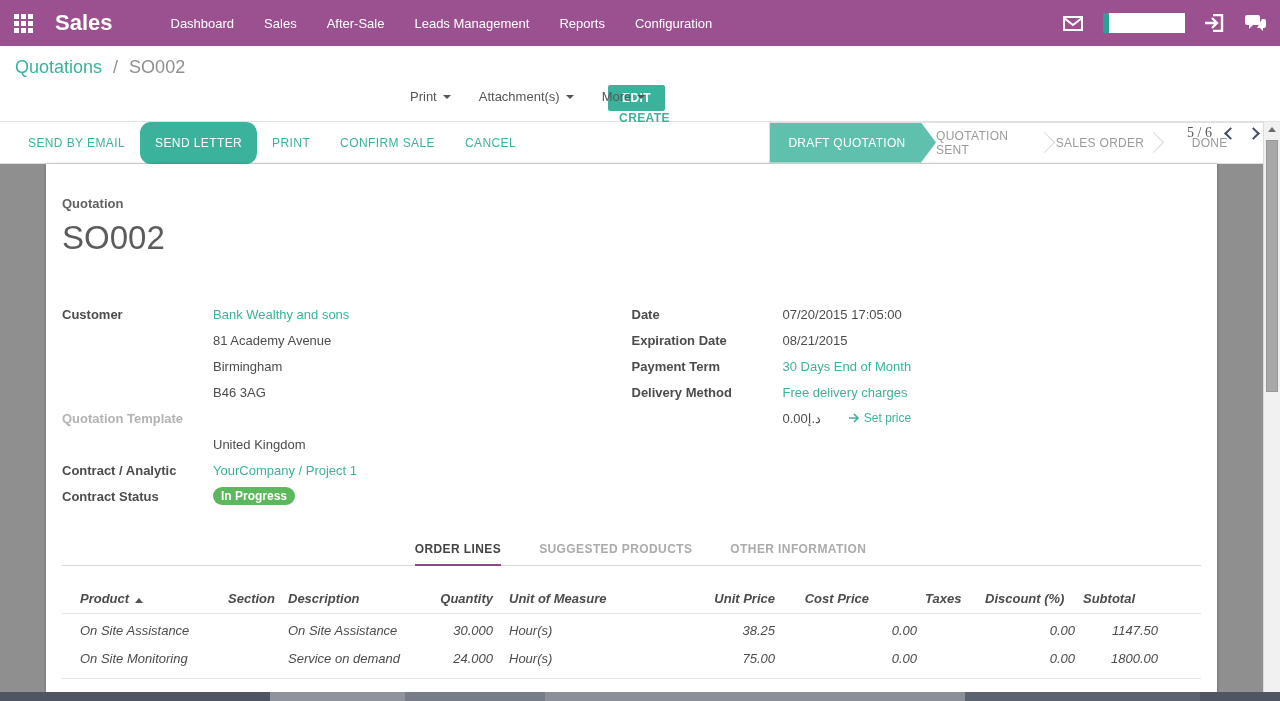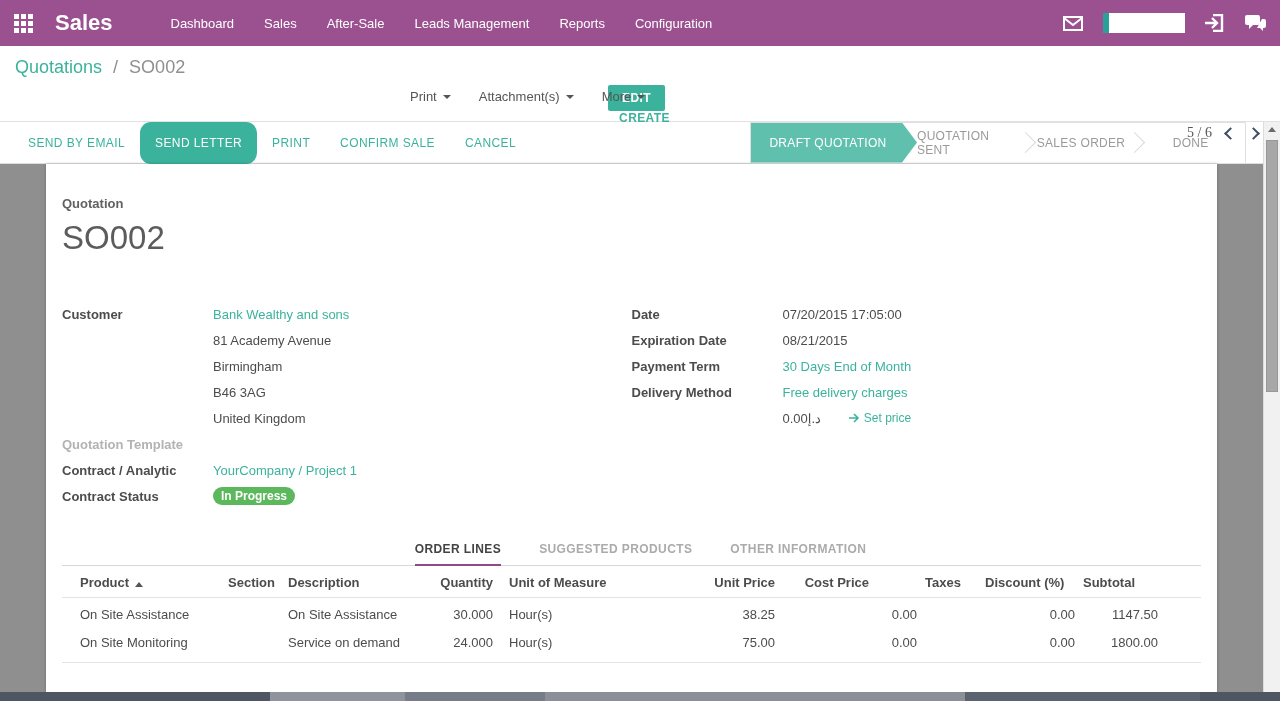--- a/index.html
+++ b/index.html
@@ -37,21 +37,21 @@
   .pager-value { font-size:14px; color:#555;font-family:Liberation Serif, serif; }
   .chev { width:9px; height:9px; border-top:2px solid #3f4d63; border-right:2px solid #3f4d63; display:inline-block; cursor:pointer; }
   .chev.left  { transform:rotate(-135deg); }
   .chev.right { transform:rotate(45deg); }
 
   
   .statusbar { height:42px; background:#fff; display:flex; align-items:center; justify-content:space-between; border-bottom:1px solid #dedede; }
   .sb-left { display:flex; align-items:stretch; height:42px; padding-left:13px; }
   .sb-btn { background:none; border:none; color:#3bb39c; font-family:inherit; font-size:12px; letter-spacing:.4px; padding:0 15px; cursor:pointer; }
   .sb-btn.primary { background:#3bb39c; color:#fff;border-radius:11px; }
-  .pipeline { display:flex; align-items:center; height:42px; border:1px solid #e0e0e0; background:#fff; margin-right:34px; width:496px; }
+  .pipeline { display:flex; align-items:center; height:42px; border:1px solid #e0e0e0; background:#fff; margin-right:15px; width:496px; }
   .step { font-size:12px; letter-spacing:.3px; color:#9a9a9a; display:flex; align-items:center; justify-content:center; height:100%; cursor:pointer; }
   .step.active { background:#5fc0ad; color:#fff; width:166px; clip-path:polygon(0 0, calc(100% - 15px) 0, 100% 50%, calc(100% - 15px) 100%, 0 100%); padding-right:12px; flex:none; }
   .step.plain { flex:1; }
   .pchev { width:15px; height:15px; border-top:1px solid #d8d8d8; border-right:1px solid #d8d8d8; transform:rotate(45deg); margin:0 -6px 0 -8px; flex:none; }
 
   
   .content { position:relative; height:528px; background:#8f8f8f; }
   .sheet { position:absolute; left:46px; top:0; width:1171px; height:528px; background:#fff; box-shadow:0 0 3px rgba(0,0,0,.25); padding:32px 16px 0 16px; }
   .rec-label { font-size:13px; font-weight:bold; color:#626262; }
   .rec-name { font-size:33px; font-weight:normal; color:#5c5c5c; margin-top:8px; }
@@ -67,21 +67,21 @@
   .price-row .fvalue { display:flex; align-items:center; gap:28px; }
   .set-price { display:flex; align-items:center; gap:4px; color:#3bb39c; font-size:12px; cursor:pointer; }
   .set-price svg { display:block; }
 
   
   .tabs { display:flex; gap:38px; margin-top:27px; border-bottom:1px solid #d8d8d8; padding-left:18px;justify-content:center; }
   .tab { font-size:12px; font-weight:bold; letter-spacing:.4px; color:#ababab; padding:6px 0 8px 0; cursor:pointer; border-bottom:2px solid transparent; margin-bottom:-1px; }
   .tab.active { color:#444; border-bottom-color:#8e4a84; }
 
   
-  .ol { margin-top:2px; }
+  .ol { margin-top:18px;font-style:italic; }
   .ol-header, .ol-row { display:grid; grid-template-columns:158px 60px 132px 89px 182px 100px 142px 60px 98px 83px 1fr; align-items:center; }
   .ol-header { height:30px; border-bottom:1px solid #e3e3e3; font-weight:bold; }
   .ol-header > div, .ol-row > div { font-size:13px; color:#4c4c4c; white-space:nowrap; overflow:hidden; }
   .ol-row { height:28px; }
   .ol-body { border-bottom:1px solid #e3e3e3; padding:2px 0 6px 0; }
   .c-l { text-align:left; padding-left:8px; }
   .c-r { text-align:right; padding-right:8px; }
   .c-product { padding-left:18px; }
   .hdr-shift { padding-right:56px; }
   .sort-asc { display:inline-block; width:0; height:0; border-left:4px solid transparent; border-right:4px solid transparent; border-bottom:5px solid #555; margin-left:6px; }
@@ -225,26 +225,26 @@
           </div>
           <div class="frow">
             <div class="flabel"></div>
             <div class="fvalue">Birmingham</div>
           </div>
           <div class="frow">
             <div class="flabel"></div>
             <div class="fvalue">B46 3AG</div>
           </div>
           <div class="frow">
-            <div class="flabel"></div>
-            <div class="fvalue">United Kingdom</div>
-          </div>
-          <div class="frow">
             <div class="flabel muted">Quotation Template</div>
             <div class="fvalue"></div>
+          </div>
+          <div class="frow">
+            <div class="flabel"></div>
+            <div class="fvalue">United Kingdom</div>
           </div>
           <div class="frow">
             <div class="flabel">Contract / Analytic</div>
             <div class="fvalue"><a class="link">YourCompany / Project 1</a></div>
           </div>
           <div class="frow">
             <div class="flabel">Contract Status</div>
             <div class="fvalue"><span class="badge">In Progress</span></div>
           </div>
         </div>

